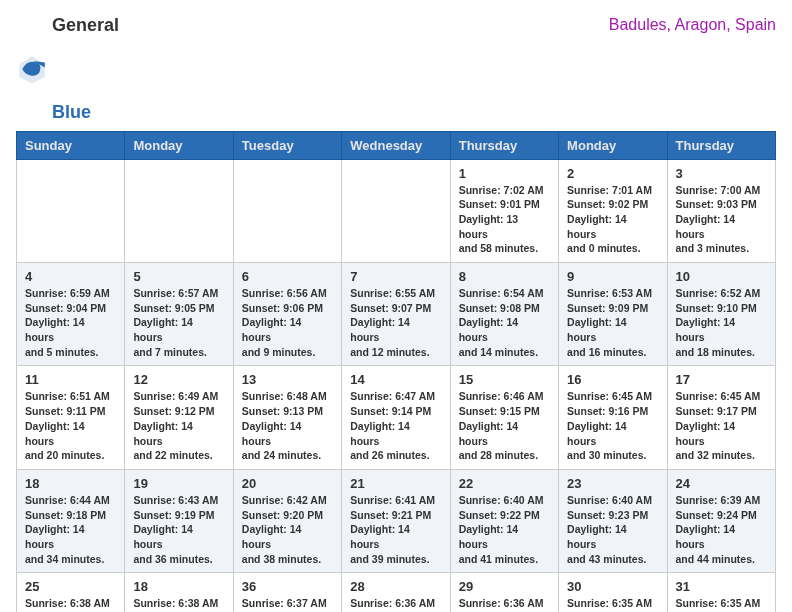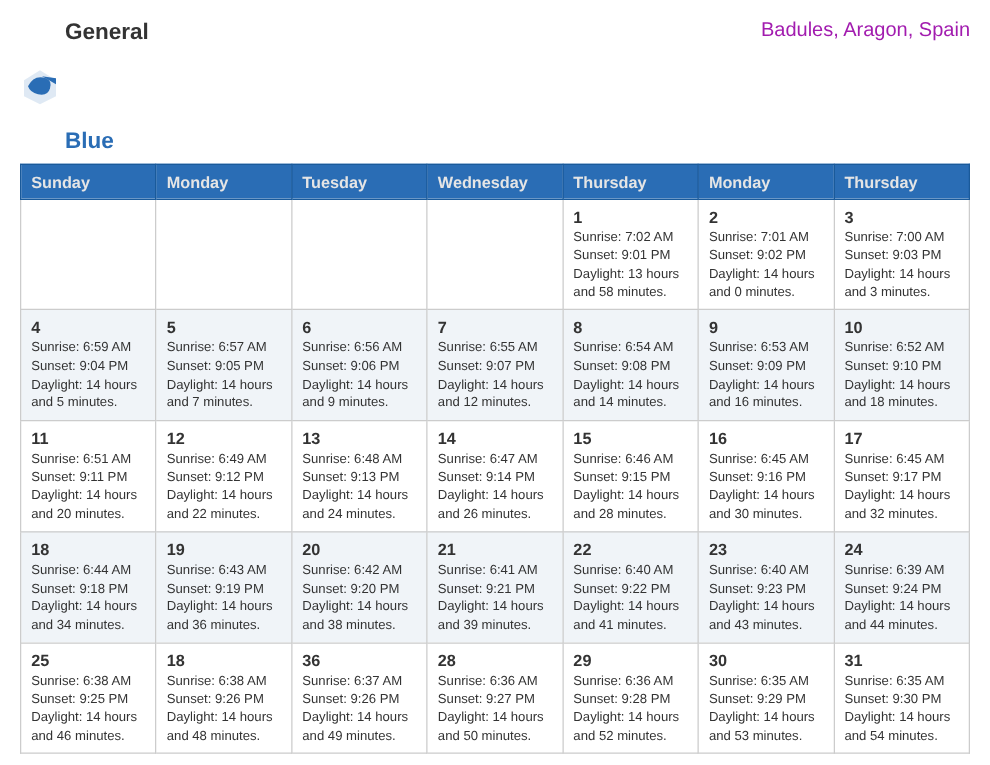--- a/index.html
+++ b/index.html
@@ -84,20 +84,21 @@
       font-size: 13px;
       font-weight: bold;
       color: #333;
       display: block;
       margin-bottom: 2px;
     }
     .day-info {
       color: #333;
       line-height: 1.4;
       font-size: 10.5px;
+      font-weight: bold;
     }
     .empty-cell {
       background: #fff !important;
     }
   </style>
 </head>
 <body>
 
 <div class="header">
   <div class="logo">

